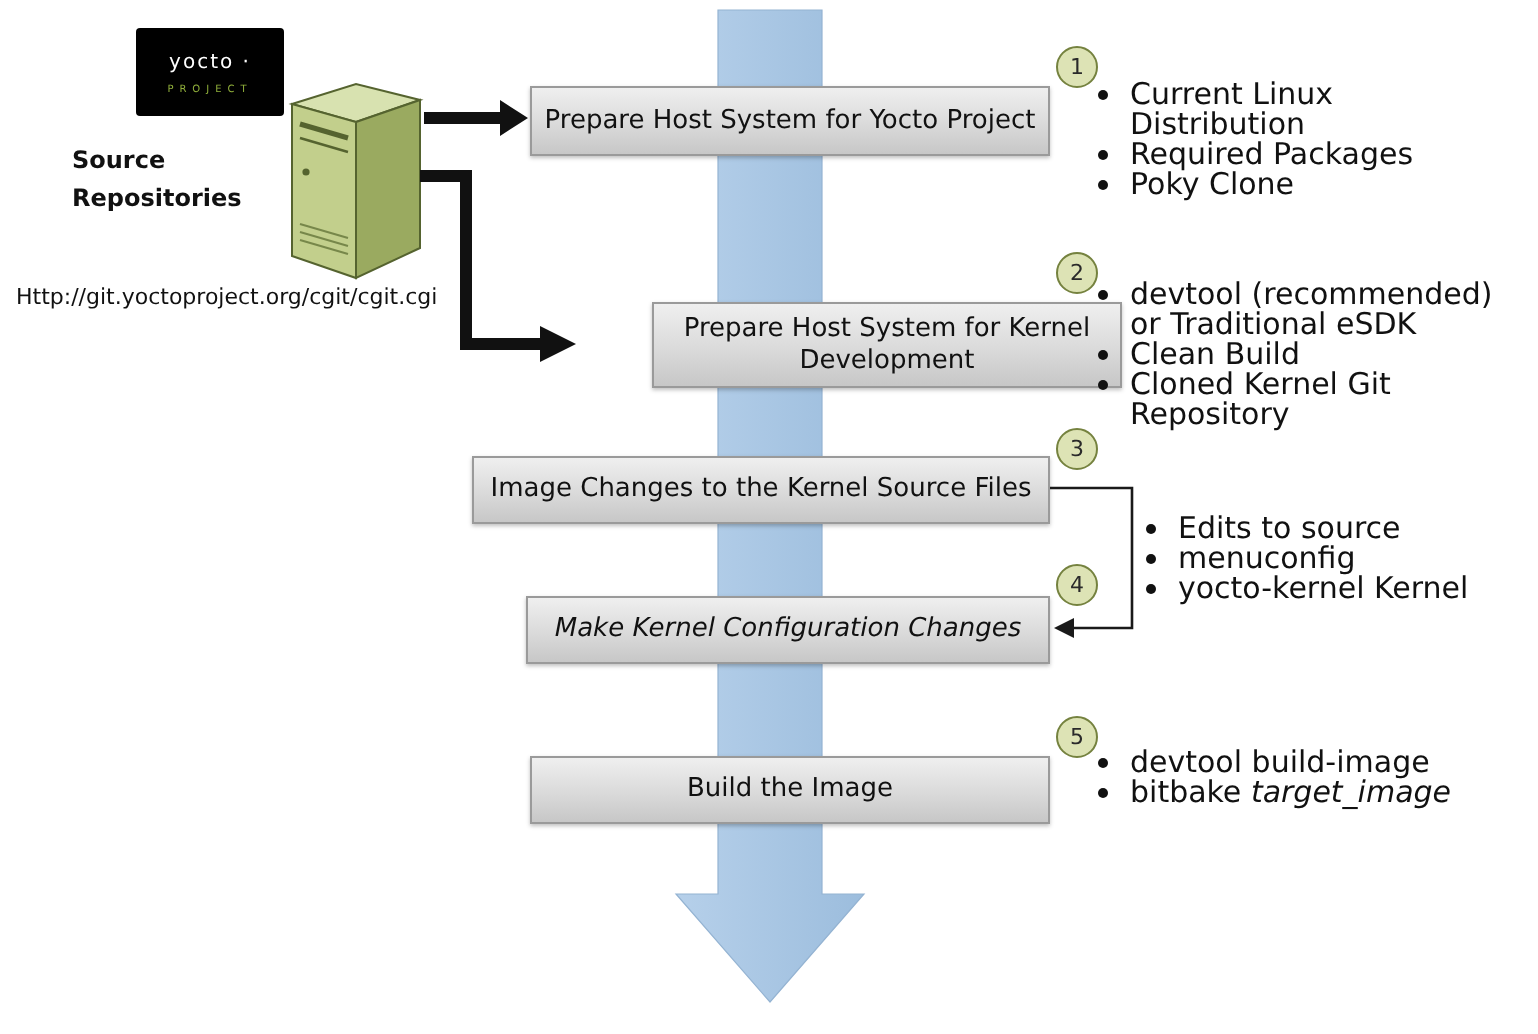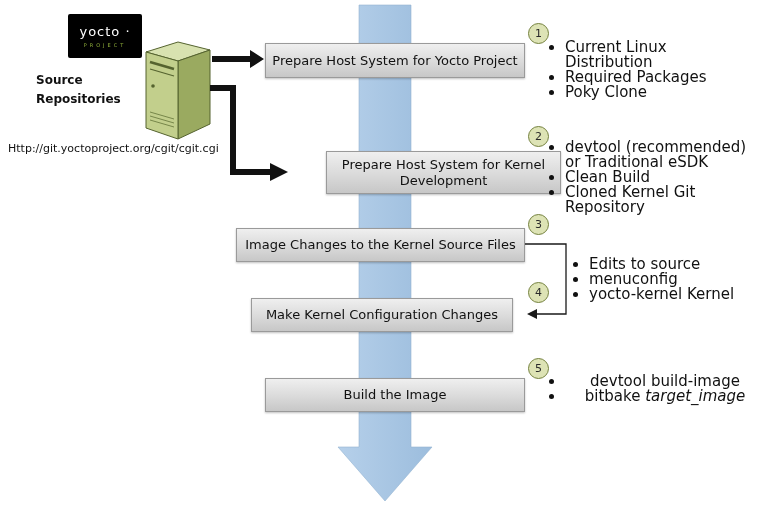--- a/index.html
+++ b/index.html
@@ -10,21 +10,21 @@
   }
   svg.layer { position:absolute; left:0; top:0; pointer-events:none; }
   .z1 { z-index:1; } .z3 { z-index:3; }
 
   
   .yocto-logo {
     position:absolute; left:68px; top:14px; width:74px; height:44px;
     background:#000; z-index:2; display:flex; flex-direction:column;
     align-items:center; justify-content:center; border-radius:2px;
   }
-  .logo-brand { color:#fff; font-size:13px; letter-spacing:1px; line-height:16px; }
+  .logo-brand { color:#fff; font-size:10px; letter-spacing:1px; line-height:16px; }
   .logo-sub { color:#8fae3a; font-size:5px; letter-spacing:3px; margin-top:2px; }
 
   
   .source-title {
     position:absolute; left:36px; top:71px; z-index:2;
     font-size:12px; font-weight:bold; line-height:19px; white-space:pre-line;
   }
   .source-url { position:absolute; left:8px; top:142px; z-index:2; font-size:11px; }
 
   
@@ -34,21 +34,21 @@
   .step-box {
     position:absolute; z-index:2;
     background:linear-gradient(180deg,#efefef 0%,#dadada 55%,#c7c7c7 100%);
     border:1px solid #9a9a9a; box-shadow:0 1px 2px rgba(0,0,0,0.25);
     display:flex; align-items:center; justify-content:center;
     text-align:center; font-size:13px; color:#111; line-height:16px;
   }
   .box1 { left:265px; top:43px;  width:258px; height:33px; }
   .box2 { left:290px; top:151px; width:233px; height:41px;margin-left:36px; }
   .box3 { left:236px; top:228px; width:287px; height:32px; }
-  .box4 { left:251px; top:298px; width:260px; height:32px; }
+  .box4 { left:263px; top:298px; width:260px; height:32px;font-style:italic; }
   .box5 { left:265px; top:378px; width:258px; height:32px; }
 
   
   .num-circle {
     position:absolute; z-index:3; width:19px; height:19px; border-radius:50%;
     background:#dde3b5; border:1.4px solid #75823f; box-sizing:content-box;
     color:#2a2a2a; font-size:11px; line-height:19px; text-align:center;
   }
   .c1 { left:528px; top:23px; }
   .c2 { left:528px; top:126px; }
@@ -58,21 +58,21 @@
 
   
   .bullets {
     position:absolute; z-index:2; margin:0; padding-left:13px;
     font-size:15px; line-height:15px; color:#111;
   }
   .bullets li { margin:0; }
   .list1  { left:552px; top:40px;  width:190px; }
   .list2  { left:552px; top:140px; width:186px; }
   .list34 { left:576px; top:257px; width:165px; }
-  .list5  { left:552px; top:374px; width:200px;text-align:center; }
+  .list5  { left:552px; top:374px; width:200px; }
   .it { font-style:italic; }
 </style>
 </head>
 <body>
 
 <div class="canvas">
 
   <svg class="layer z1" width="769" height="517" viewBox="0 0 769 517">
     <defs>
       <linearGradient id="blue" x1="0" y1="0" x2="1" y2="0">

